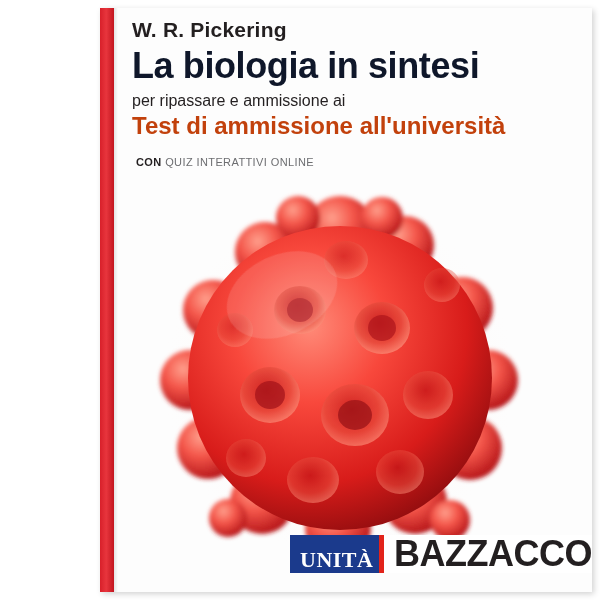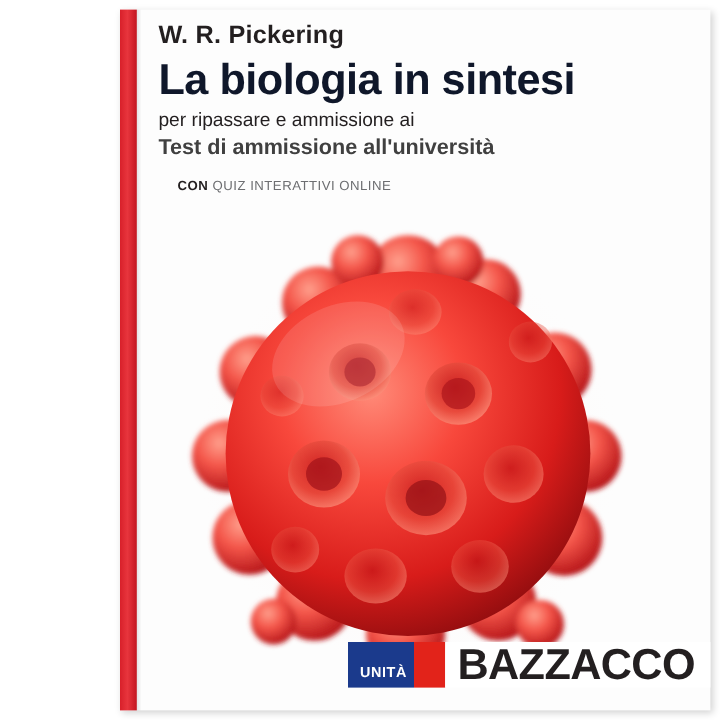--- a/index.html
+++ b/index.html
@@ -71,31 +71,31 @@
     line-height: 1.02;
     margin: 0 0 7px 0;
   }
   .subtitle-1 {
     font-size: 16px;
     color: #231f20;
     margin: 0 0 2px 0;
     line-height: 1.15;
   }
   .subtitle-2 {
-    font-size: 18px;
-    font-weight: bold;
-    color: #404040;
+    font-size: 24px;
+    font-weight: bold;
+    color: #c2410c;
     margin: 0 0 16px 0;
     line-height: 1.15;
   }
   .online-note {
     font-size: 11px;
     color: #6d6e71;
     letter-spacing: 0.4px;
-    margin: 16px;
+    margin: 4px;
   }
   .online-note .con {
     font-weight: bold;
     color: #231f20;
   }
 
   
   .virus-wrap {
     position: absolute;
     left: 150px;
@@ -111,26 +111,27 @@
     left: 290px;
     top: 535px;
     width: 302px;
     height: 38px;
     display: flex;
     align-items: stretch;
   }
   .unit-tag {
     background: #1b3a8c;
     color: #ffffff;
-    font-size: 12px;
+    font-size: 22px;
     font-weight: bold;
     letter-spacing: 0.5px;
     display: flex;
     align-items: center;
     padding: 12px 6px 0 10px;
+    font-family: Liberation Serif, serif;
   }
   .unit-tag .highlight {
     color: #ffffff;
   }
   .red-block {
     background: #e2231a;
     width: 26px;
   }
   .publisher-name {
     flex: 1;

